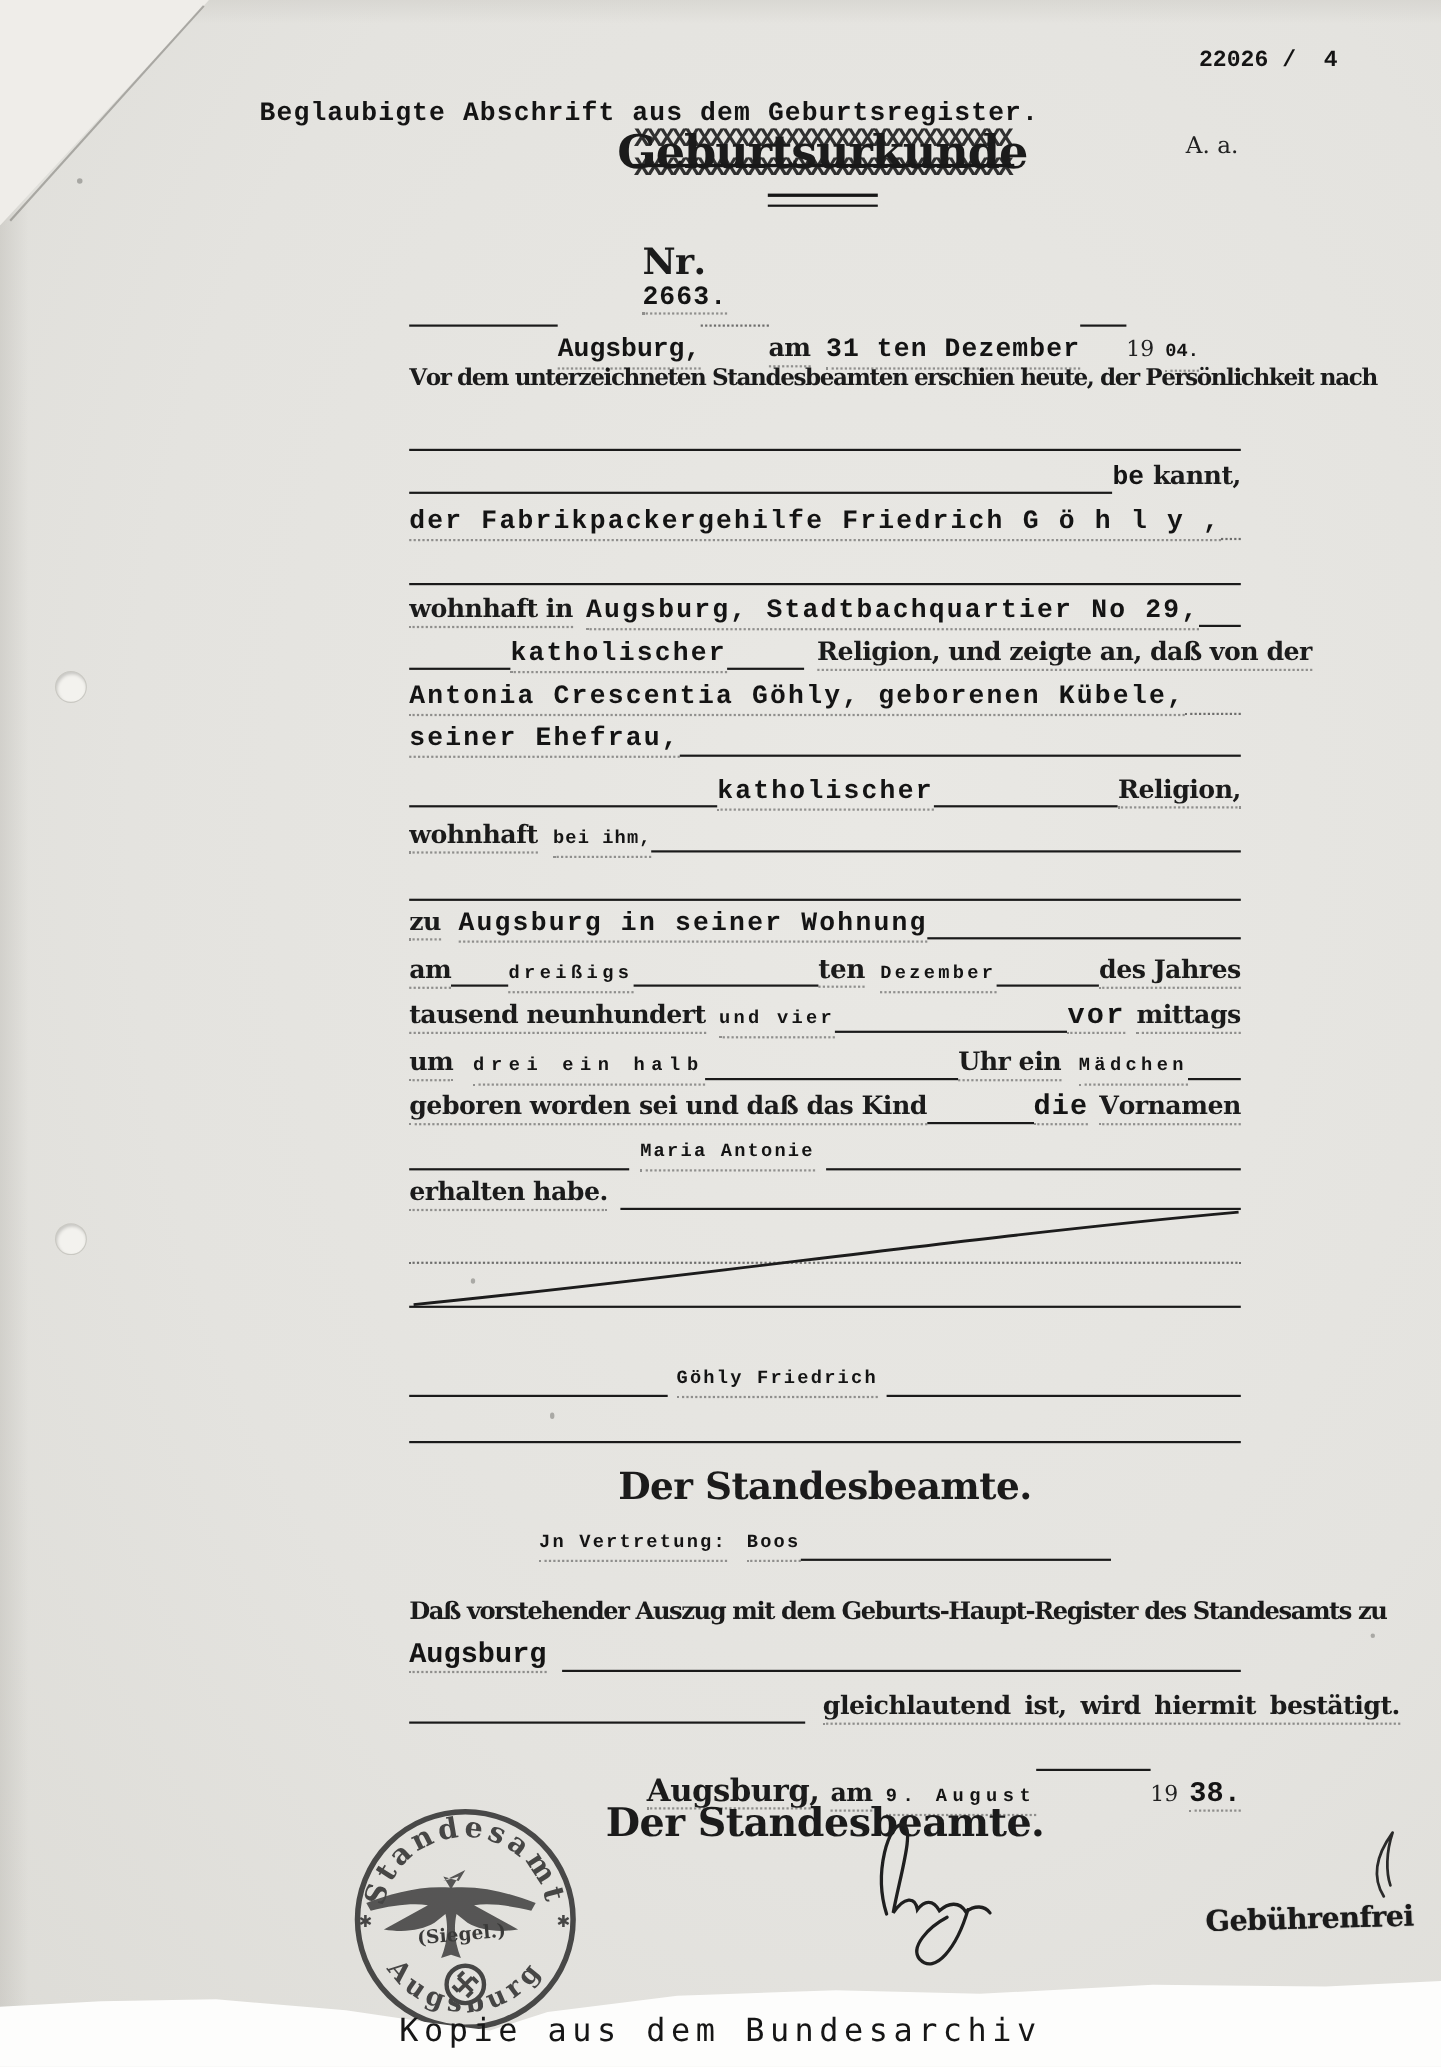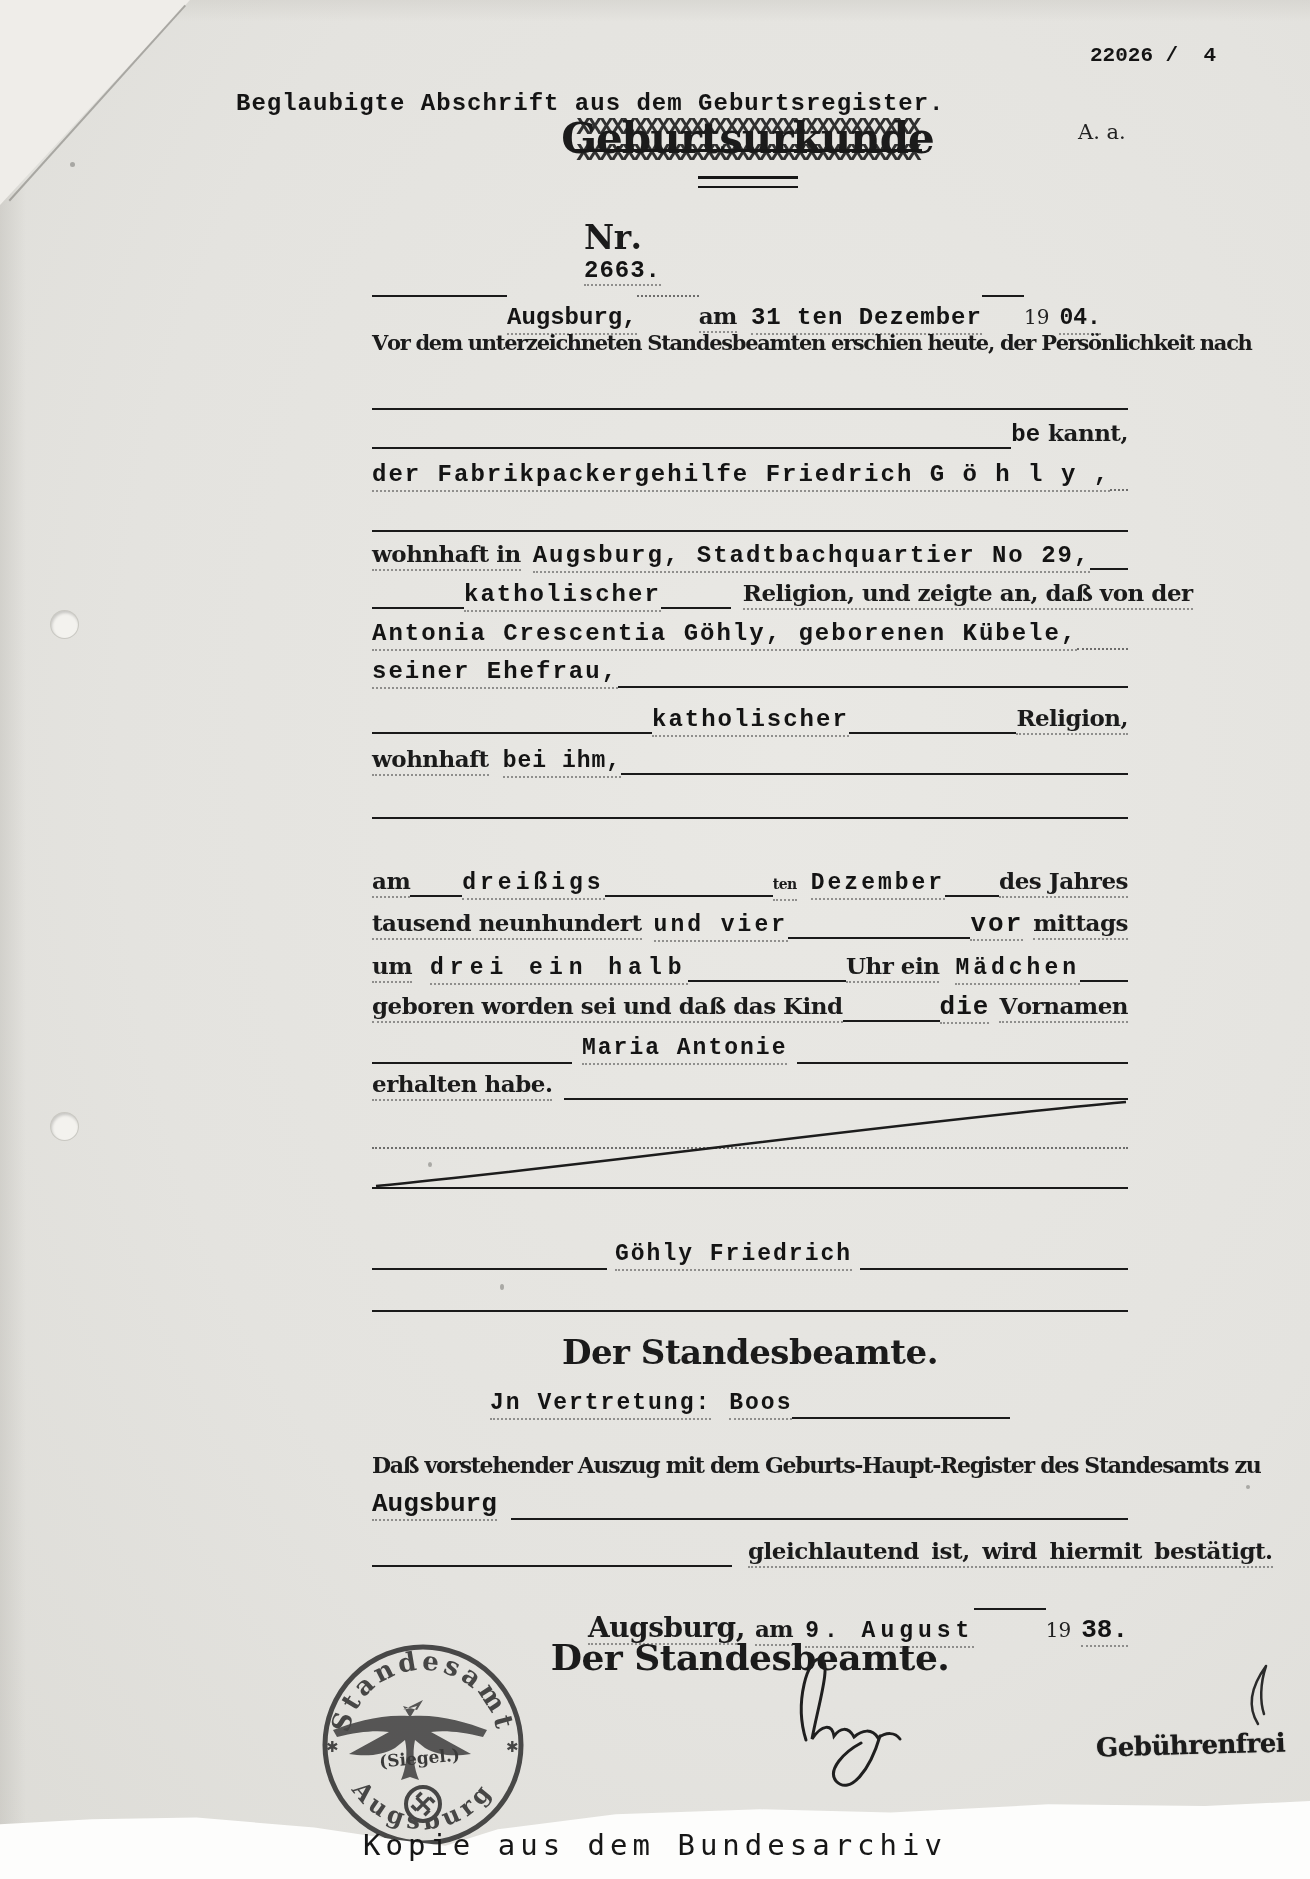--- a/index.html
+++ b/index.html
@@ -11,26 +11,26 @@
         font-kerning:none;}
   .fr{font-family:"DejaVu Serif",serif;font-weight:700;color:#1b1b1b;letter-spacing:-0.5px;white-space:pre;}
   .ty{font-family:"Liberation Mono",monospace;font-weight:700;color:#141414;white-space:pre;}
   .pr{font-family:"DejaVu Serif",serif;font-weight:400;color:#222;white-space:pre;margin-top:36px;}
   .line{position:absolute;left:372px;right:182px;display:flex;align-items:baseline;height:34px;line-height:30px;}
   .fill{flex:1 1 20px;position:relative;align-self:stretch;}
   .fill::after{content:"";position:absolute;left:0;right:0;bottom:3px;border-bottom:2.5px solid #1a1a1a;}
   .fill.dot::after{border-bottom:2px dotted rgba(45,45,45,.65);}
   .u{border-bottom:2px dotted rgba(55,55,55,.5);padding-bottom:0px;}
   .sz21{font-size:21px}.sz22{font-size:22px}.sz23{font-size:23px}.sz24{font-size:24px}
-  .sz25{font-size:23px}.sz26{font-size:26px}
+  .sz25{font-size:17px}.sz26{font-size:26px}
   .ls1{letter-spacing:1px}.ls2{letter-spacing:2px}.ls3{letter-spacing:3px}.ls4{letter-spacing:4px}
   .ls5{letter-spacing:5px}.ls6{letter-spacing:6px}
   .tight{letter-spacing:-1.3px}
   .para{position:absolute;white-space:pre;}
-  .sup{vertical-align:8px;font-size:14px;}
+  .sup{vertical-align:8px;font-size:24px;}
   .center-line{position:absolute;left:372px;right:182px;text-align:center;}
   .punch{position:absolute;width:27px;height:27px;border-radius:50%;background:#f3f2ee;
          box-shadow:0 0 0 1px #c9c8c2, inset 1px 2px 3px rgba(0,0,0,.18);}
   .speck{position:absolute;border-radius:50%;background:#6d6d6a;opacity:.5;}
   #corner{position:absolute;top:0;left:0;width:190px;height:205px;background:#efede9;
           clip-path:polygon(0 0,100% 0,0 100%);}
   #corner-line{position:absolute;left:186px;top:6px;width:263px;height:2px;background:#7a7872;
                opacity:.55;transform-origin:0 0;transform:rotate(132deg);}
   #struck-title{position:absolute;left:565px;top:116px;width:365px;height:72px;}
   #struck-title .big{position:absolute;top:2px;left:50%;transform:translateX(-50%);
@@ -151,20 +151,26 @@
     <span class="fr sz23 u">wohnhaft</span>
     <span style="flex:0 0 14px;"></span>
     <span class="ty sz25 ls1 u">bei ihm,</span>
     <span class="fill"></span>
   </div>
 
   <div class="line" style="top:788px;">
     <span class="fill"></span>
   </div>
 
+  <div class="line" style="top:823px;">
+    <span class="fr sz23 u">zu</span>
+    <span style="flex:0 0 16px;"></span>
+    <span class="ty sz24 ls2 u">Augsburg in seiner Wohnung</span>
+    <span class="fill"></span>
+  </div>
 
   <div class="line" style="top:866px;">
     <span class="fr sz23 u">am</span>
     <span class="fill" style="flex:0 0 52px;"></span>
     <span class="ty sz25 ls4 u">dreißigs</span>
     <span class="fill" style="flex:0 0 168px;"></span>
     <span class="fr u sup">ten</span>
     <span style="flex:0 0 14px;"></span>
     <span class="ty sz25 ls3 u">Dezember</span>
     <span class="fill" style="flex:1 1 auto;"></span>

